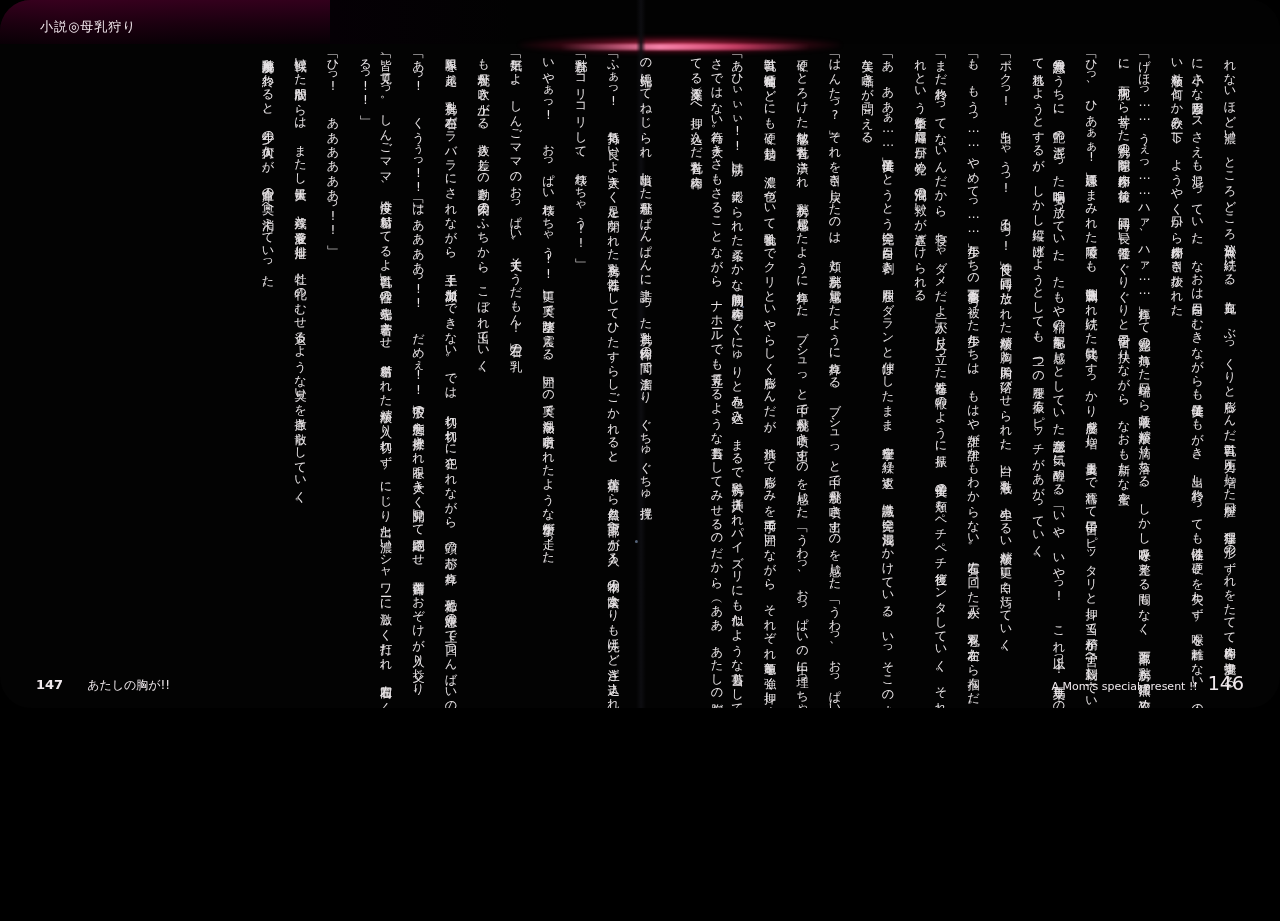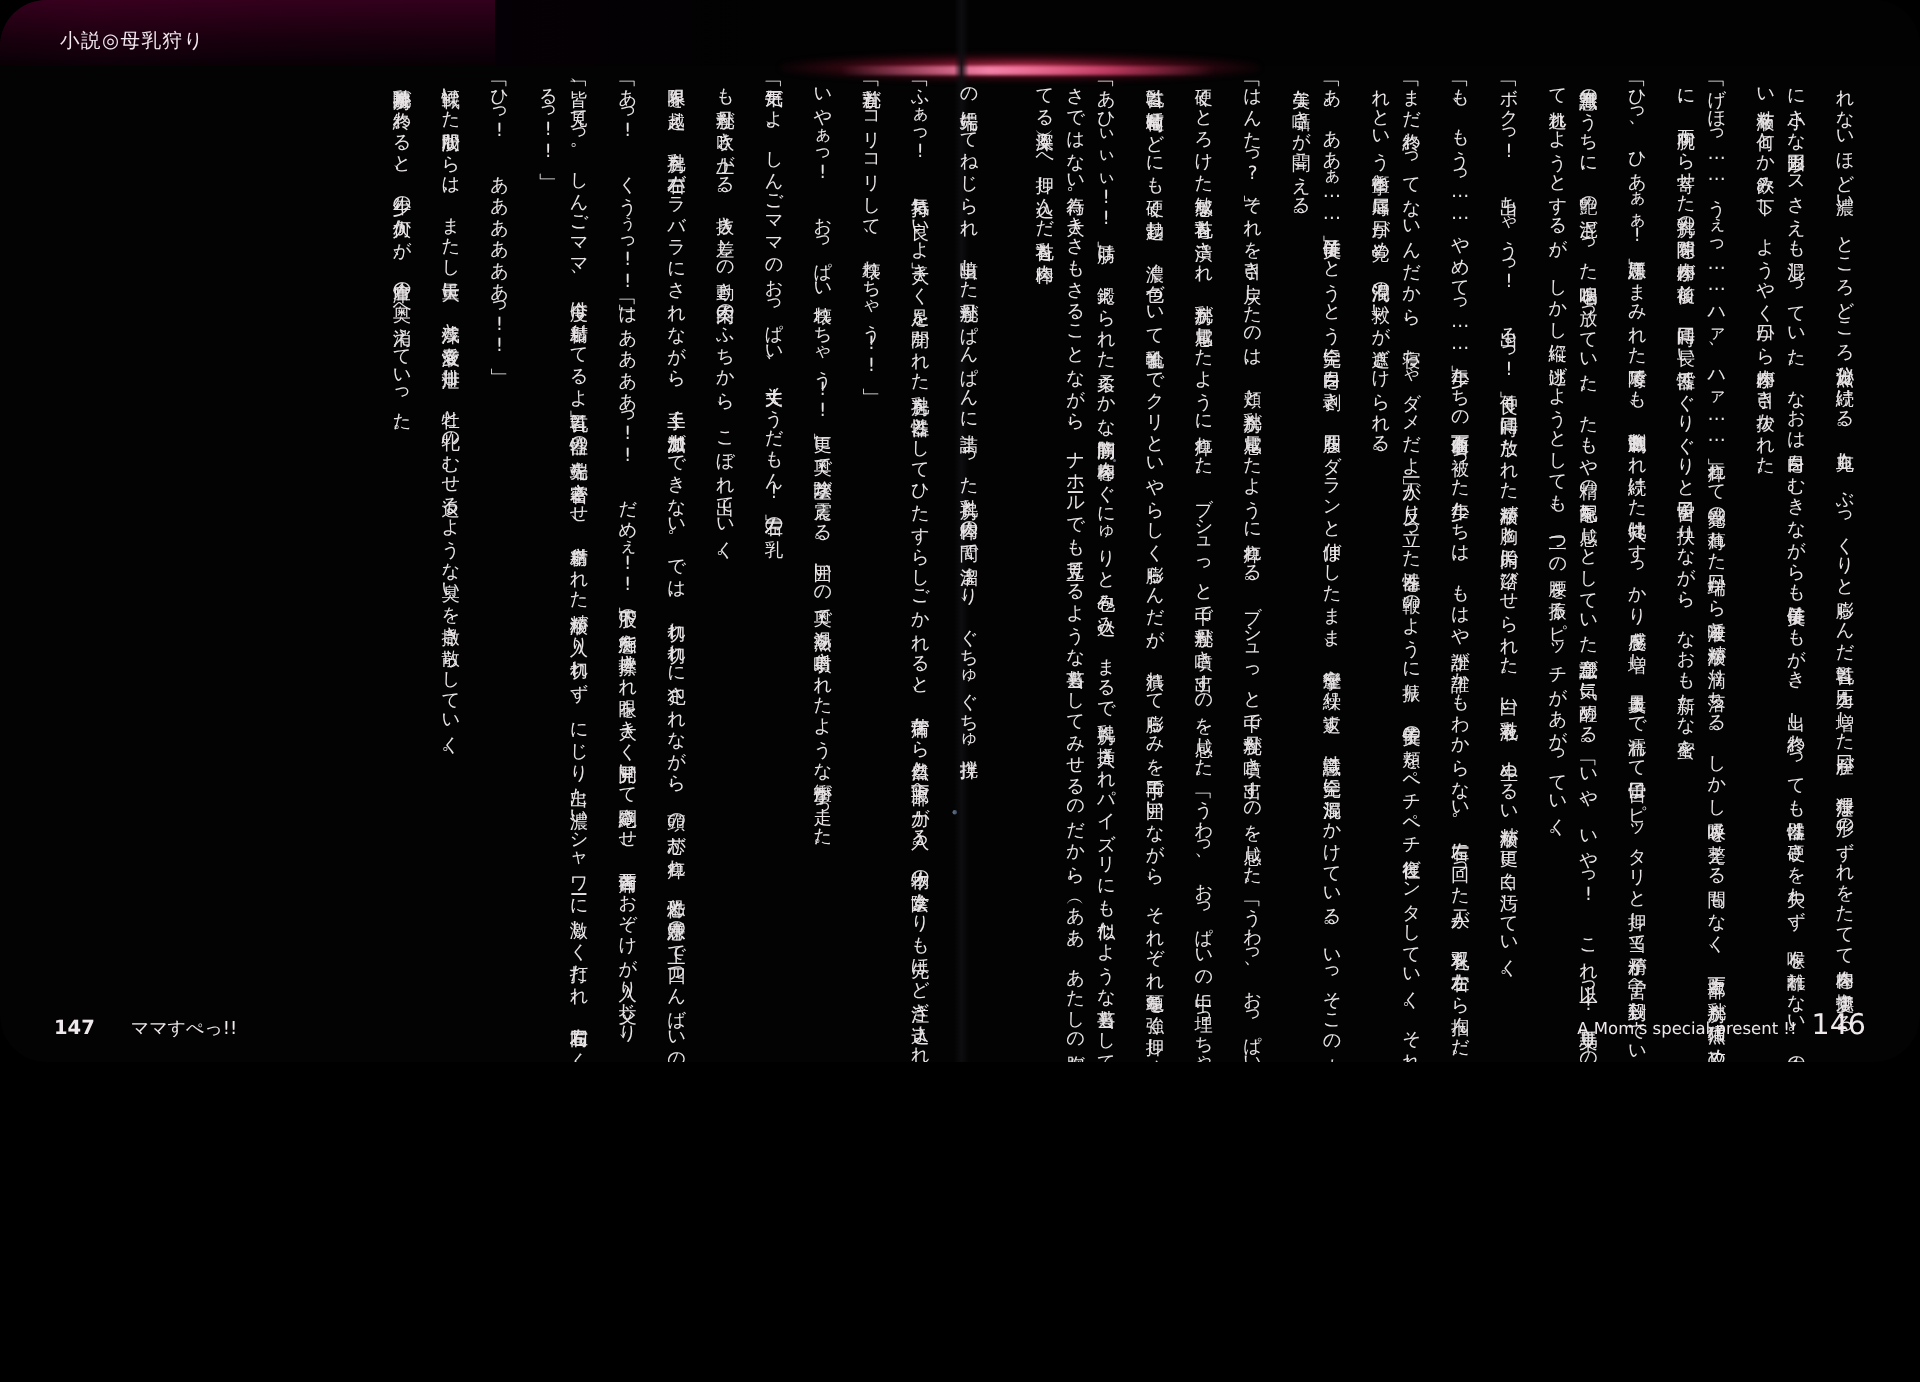--- a/index.html
+++ b/index.html
@@ -191,21 +191,21 @@
     <div class="col">限界を越え、乳房を左右バラバラにされながら、上手く力加減ができない。では、切れ切れに犯されながら、頭の芯が痺れ、恐怖と嫌悪の上で四つんばいの姿勢を強い</div>
     <div class="col">「あっ! くうぅっ!!」「はああああっ!! だめぇ!!」股下の痴態を挫擦され眼を大きく見開いて悶絶させ、両苦痛とおぞけが入り交じり、きつい快楽が体に走っていた。</div>
     <div class="col">「皆、見てっ。しんごママ、今度は射精してるよ」乳首に性器の先端を密着させ、射精された精液が入り切れず、にじり出た濃いシャワーに激しく打たれ、左右同じく射精が始まった。両乳首からも、射精に対抗するっ!!」</div>
     <div class="col">「ひっ! ああああああっ!!」</div>
     <div class="col">戦慄いた股間からは、またし大量に、残滓と愛液を排泄し、牡と牝のむせ返るような臭いを撒き散らしていく。</div>
     <div class="col">乳房陵辱が終わると、少年の何人かが、倉庫の奥へ消えていった。</div>
   </div>
 
   <div class="folio-left">
     <span class="num">147</span>
-    <span>ママすぺっ!!</span>
+    <span>あたしの胸が!!</span>
   </div>
 
   <div class="folio-right">
     <span>A Mom's special present !!</span>
     <span class="num">146</span>
   </div>
 
 </div>
 
 </body></html>

